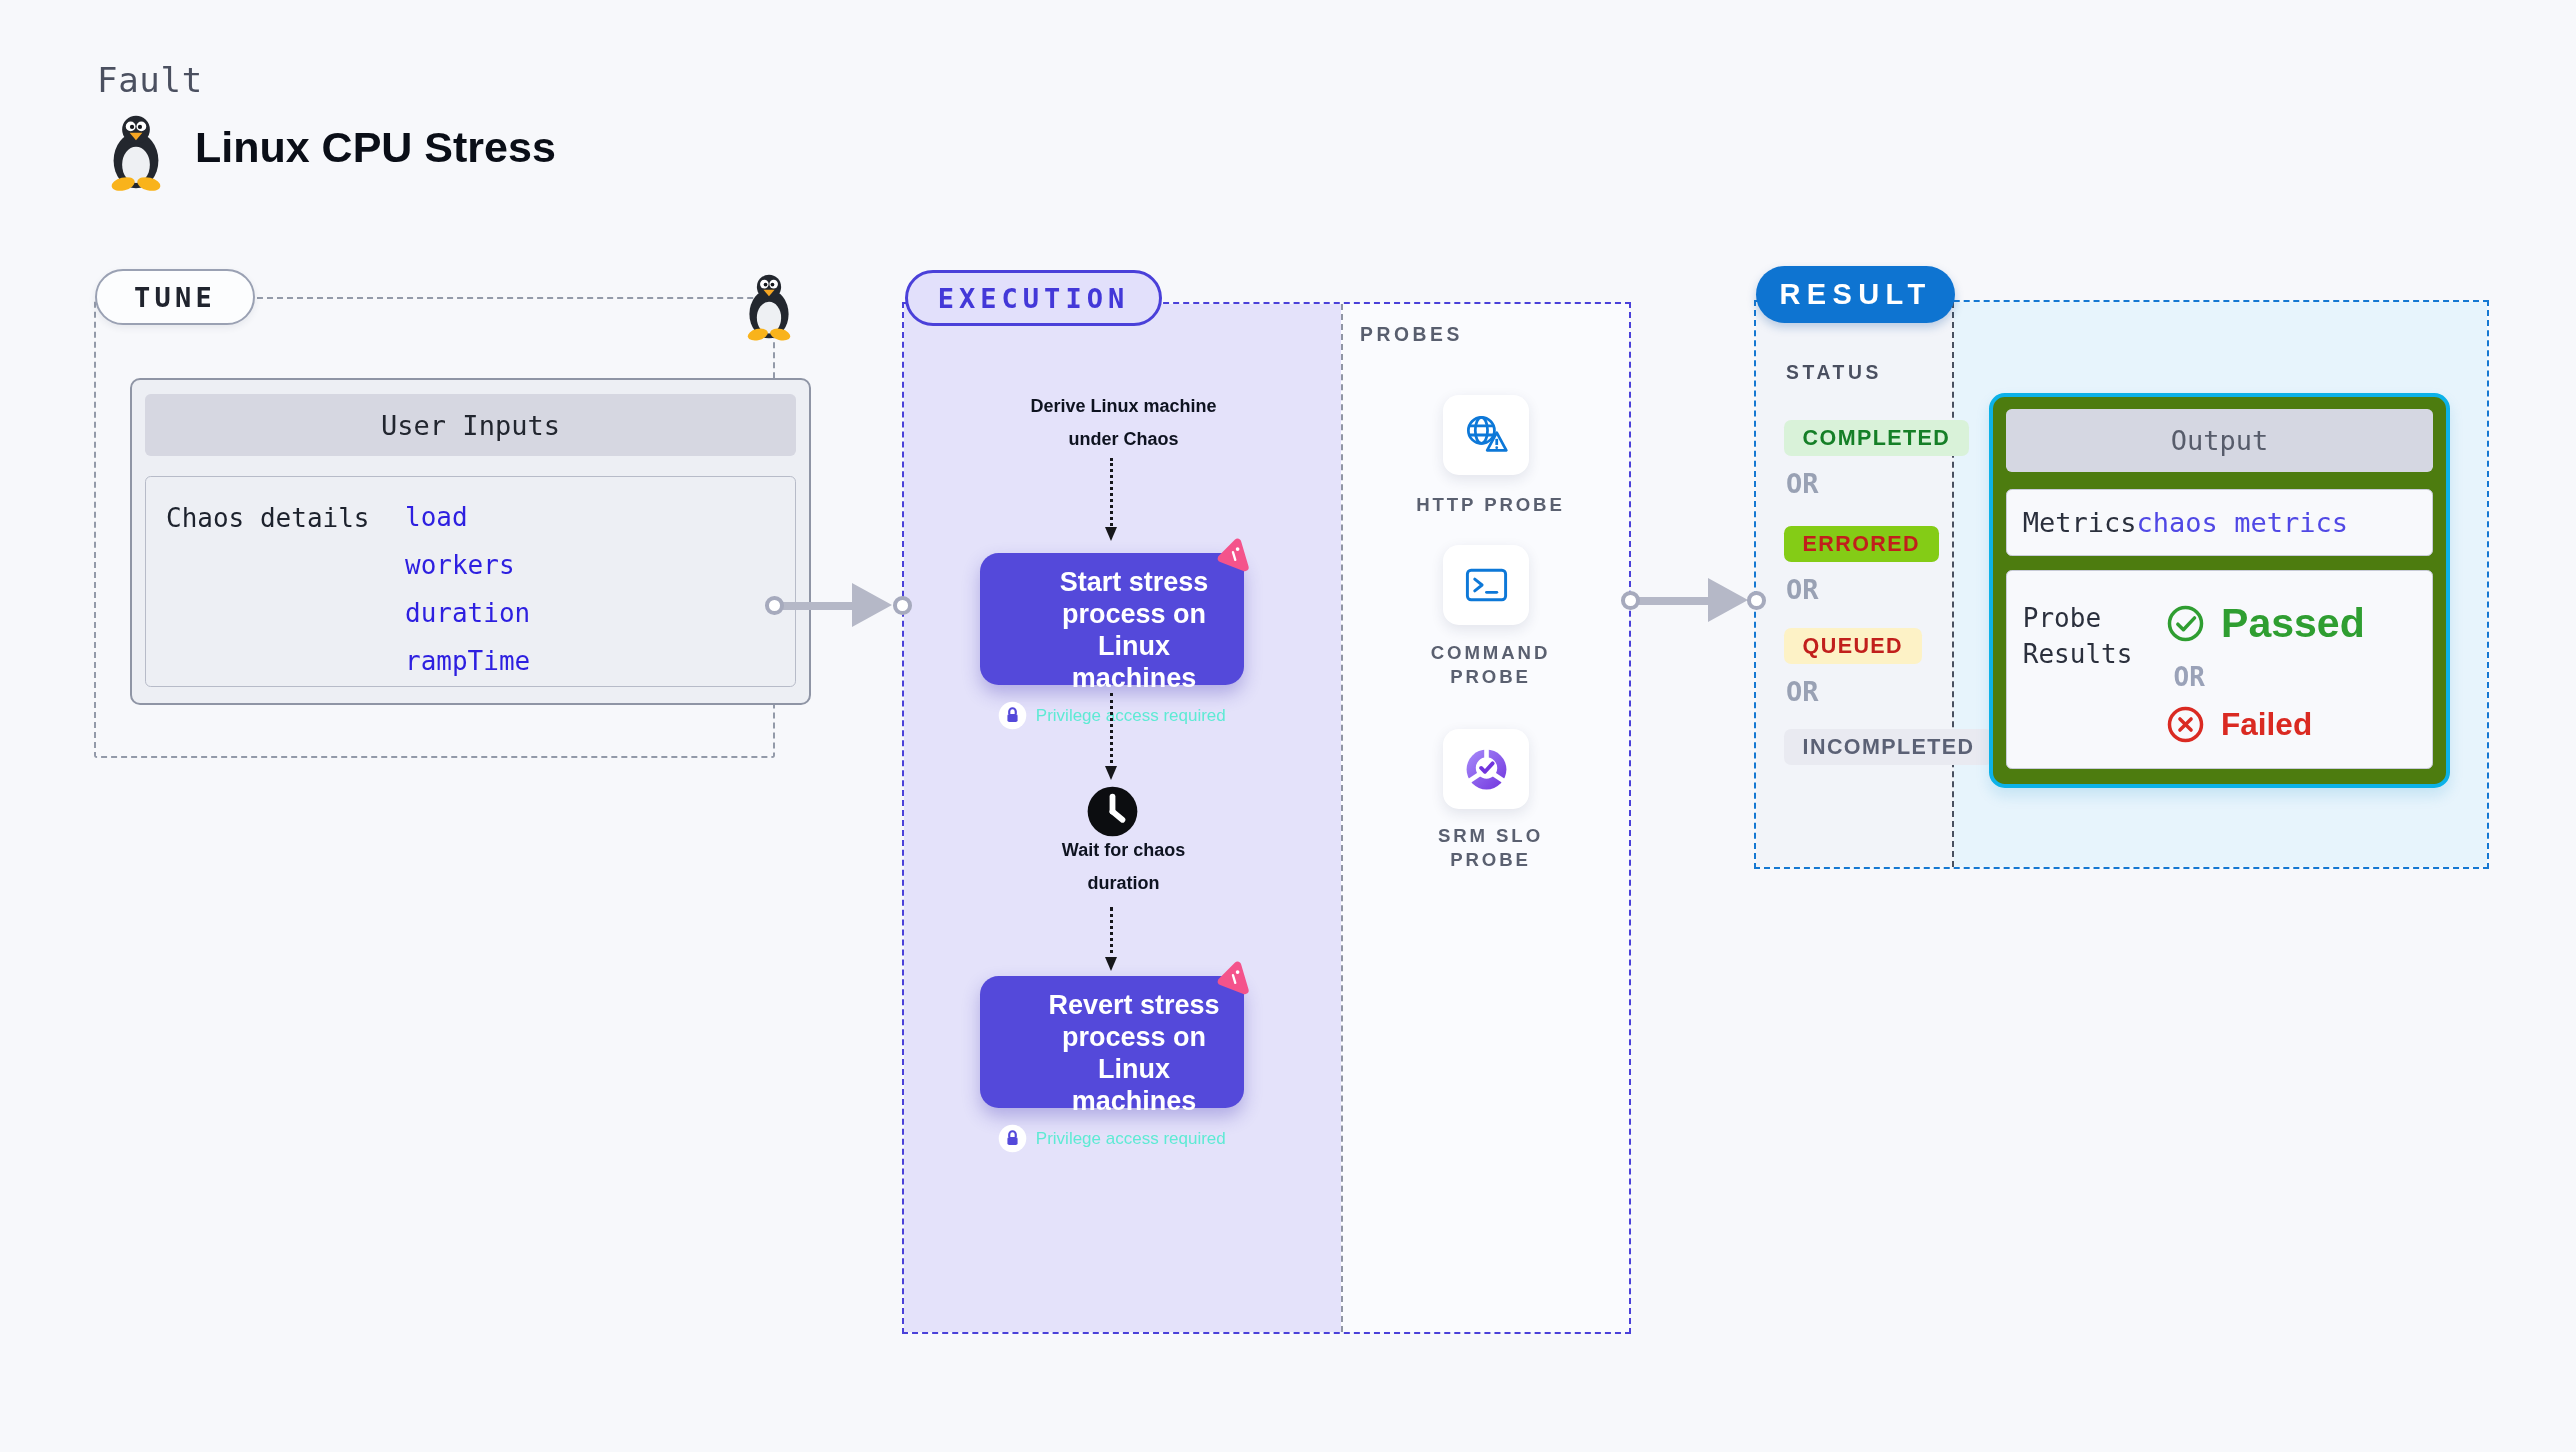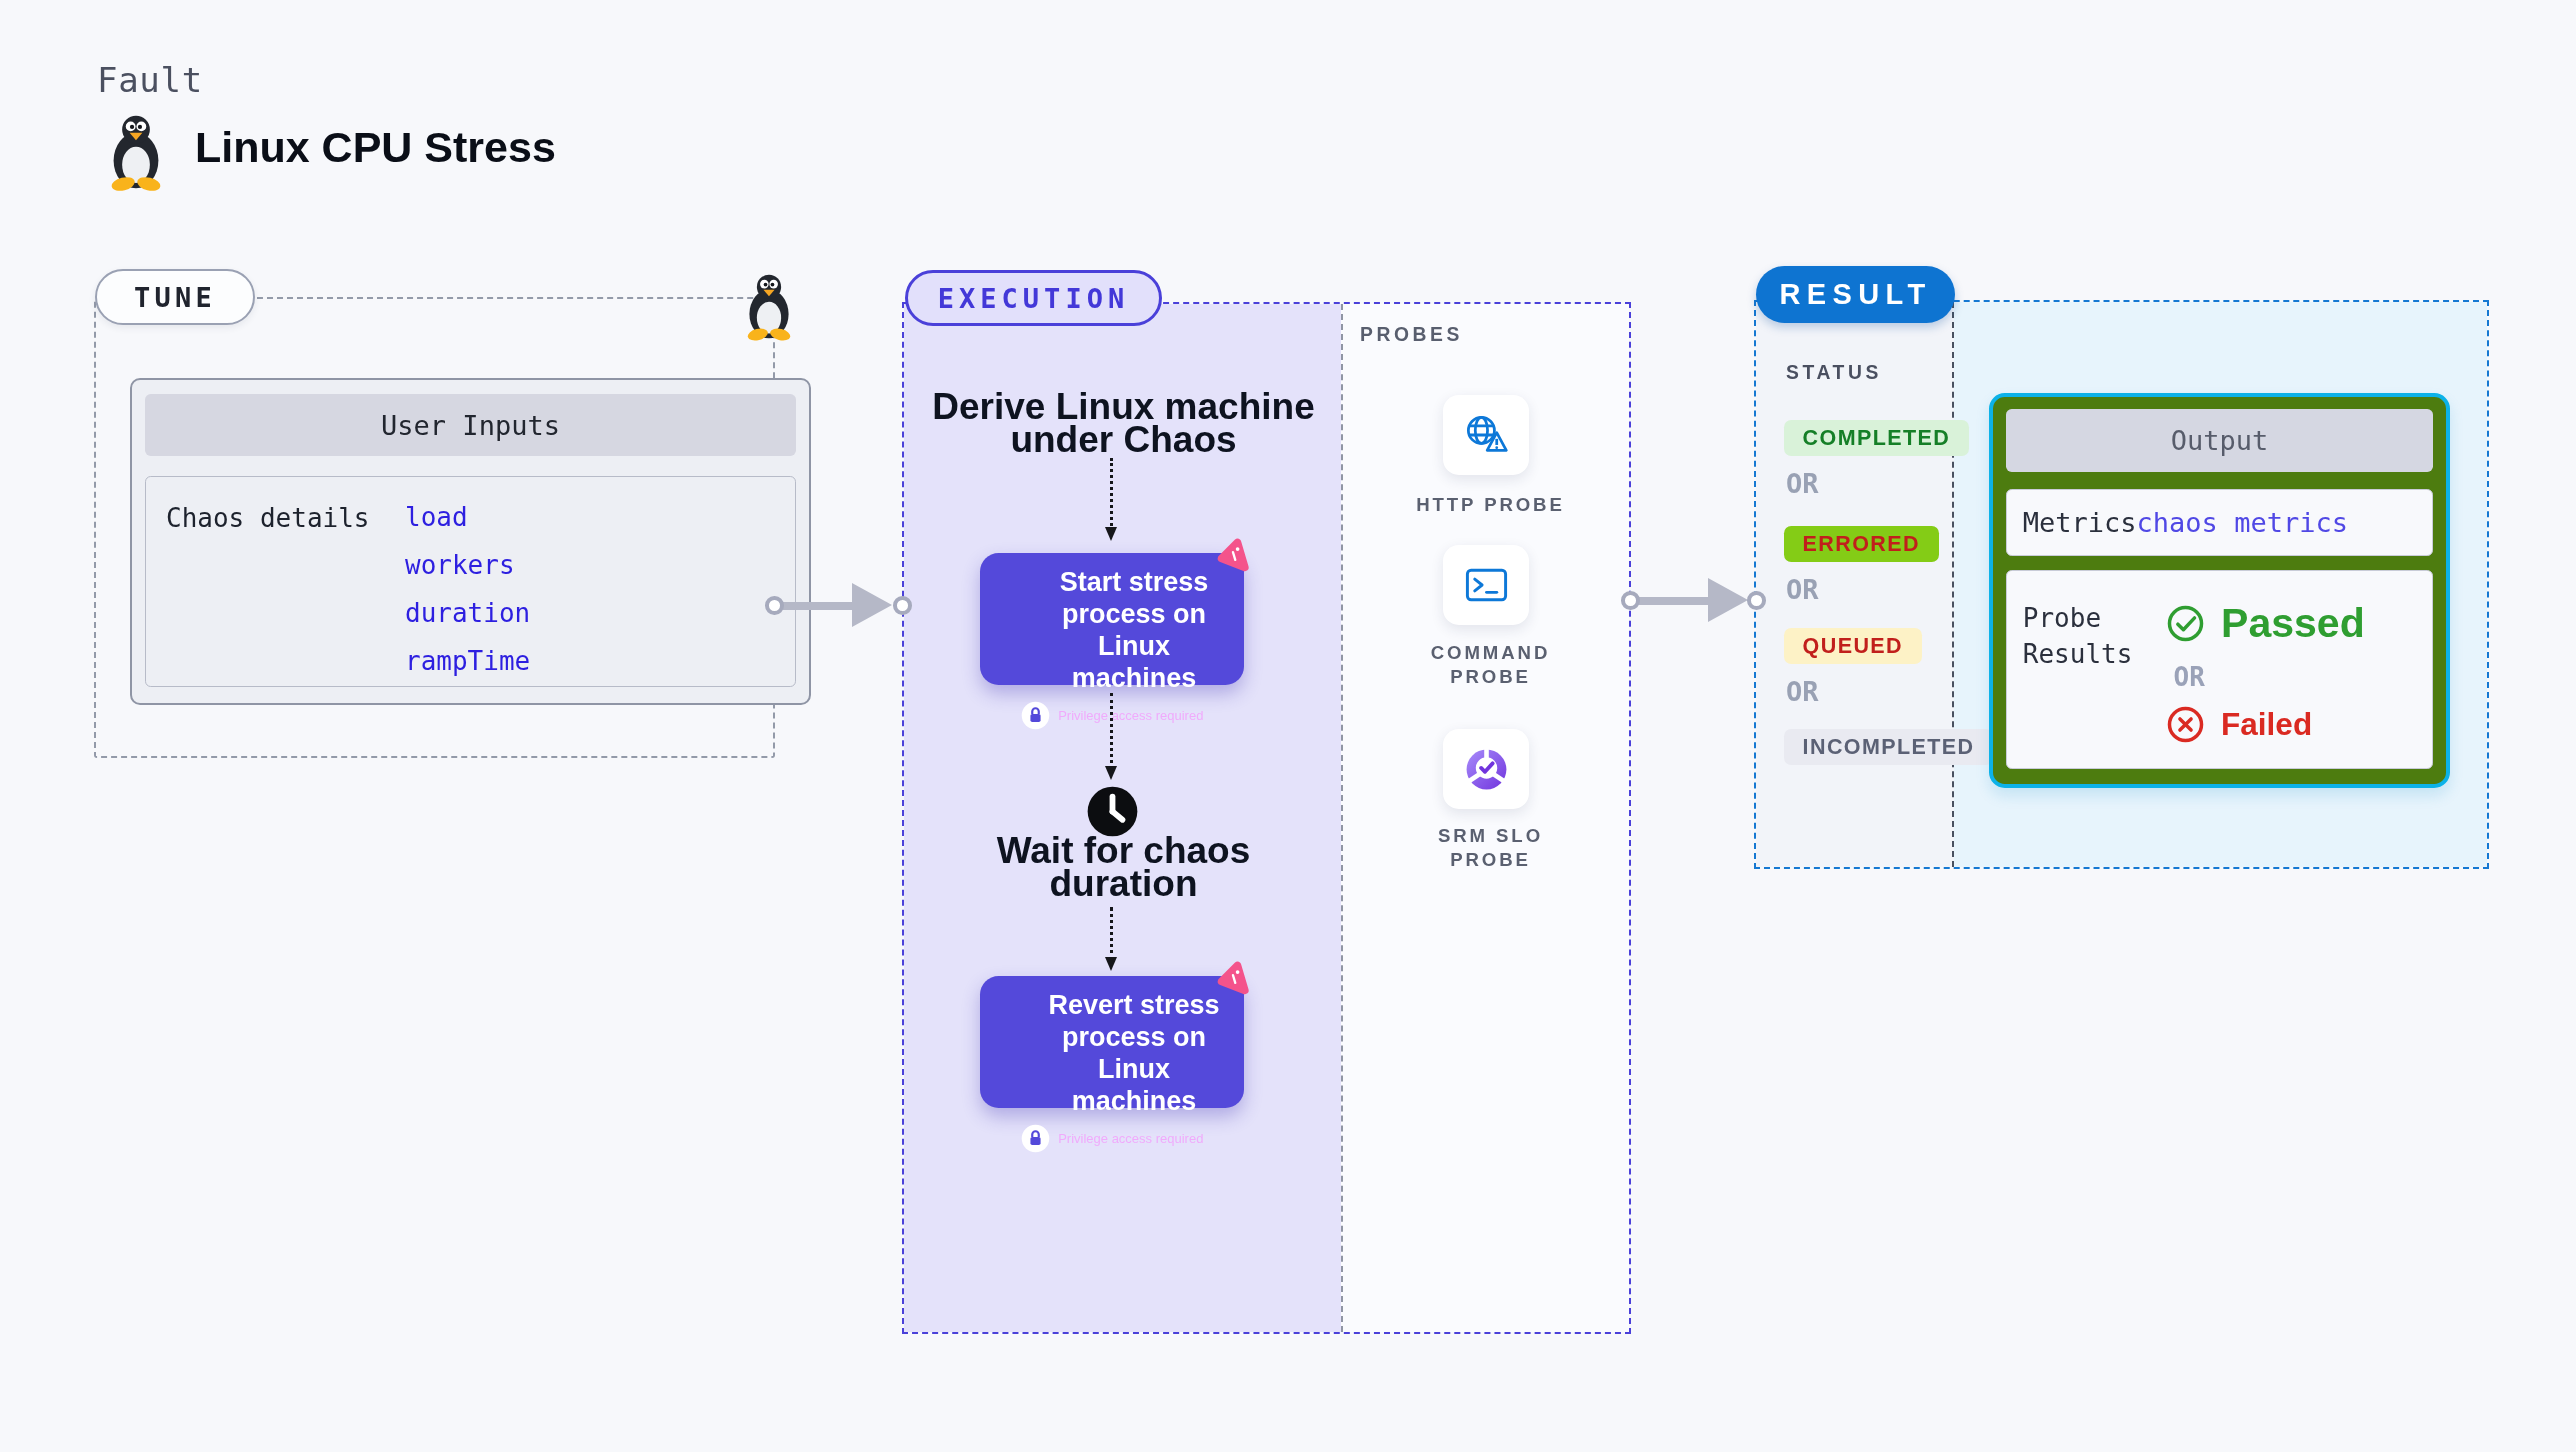--- a/index.html
+++ b/index.html
@@ -47,31 +47,31 @@
   .conn-head{position:absolute;width:0;height:0;border-top:22px solid transparent;
              border-bottom:22px solid transparent;border-left:40px solid #b5b8c7;z-index:6;}
 
   
   .exec-box{position:absolute;left:902px;top:302px;width:729px;height:1032px;
             border:2.9px dashed #4a40d9;display:flex;}
   .exec-flow{width:437px;background:#e4e2fa;}
   .probes-col{flex:1;background:#fafbfe;border-left:2.1px dashed #8f95a4;}
 
   .flow-text{position:absolute;left:905px;width:437px;text-align:center;font-weight:bold;
-             font-size:37px;line-height:33px;color:#0e1320;}
+             font-size:18px;line-height:33px;color:#0e1320;}
   .varrow{position:absolute;width:0;border-left:3.6px dotted #15161a;}
   .varrow::after{content:"";position:absolute;bottom:-10px;left:-7.9px;width:0;height:0;
                  border-left:6.4px solid transparent;border-right:6.4px solid transparent;
                  border-top:14.3px solid #15161a;}
   .chaos-step{position:absolute;left:980px;width:264px;height:132px;background:#5449da;
               border-radius:18.6px;color:#ffffff;text-align:center;padding-top:13px;
               box-shadow:0 8.6px 18.6px rgba(58,47,180,.30);}
   .chaos-step .step-line{font-weight:bold;font-size:27px;line-height:32px;padding-left:44px;}
   .priv-row{display:flex;align-items:center;justify-content:center;margin-top:7.2px;gap:8.6px;}
-  .priv-row .priv-text{font-size:13px;color:#f0abfc;}
+  .priv-row .priv-text{font-size:17px;color:#5eead4;}
   .pink-badge{position:absolute;right:-8.6px;top:-17px;width:37px;height:37px;z-index:4;}
   .clock-wrap{position:absolute;left:1086px;top:785px;width:53px;height:53px;}
 
   
   .probes-label{position:absolute;left:1360px;top:324px;font-size:19.3px;font-weight:bold;
                 color:#585e6e;letter-spacing:3.6px;}
   .probe-card{position:absolute;left:1443px;width:86px;height:80px;background:#ffffff;
               border-radius:15.8px;box-shadow:0 4.3px 13px rgba(30,40,80,.10);
               display:flex;align-items:center;justify-content:center;}
   .probe-label{position:absolute;left:1350px;width:281px;text-align:center;font-size:18.6px;

